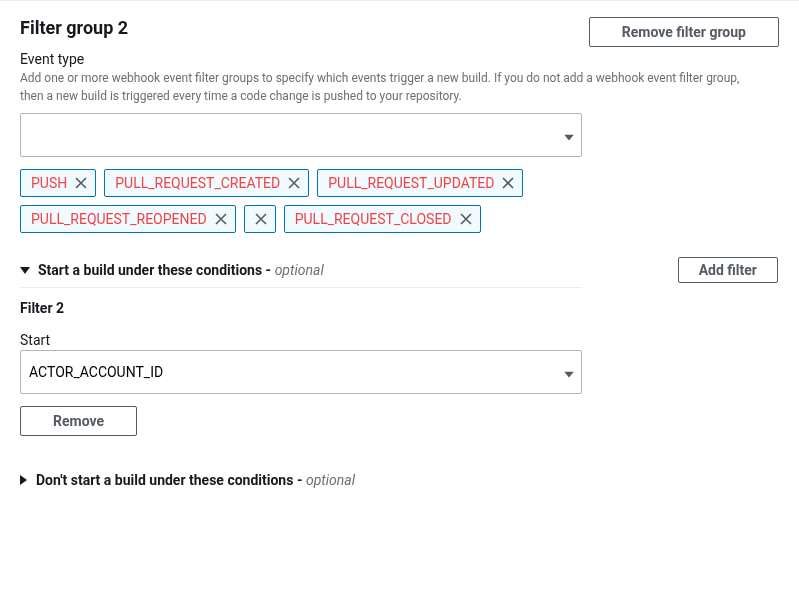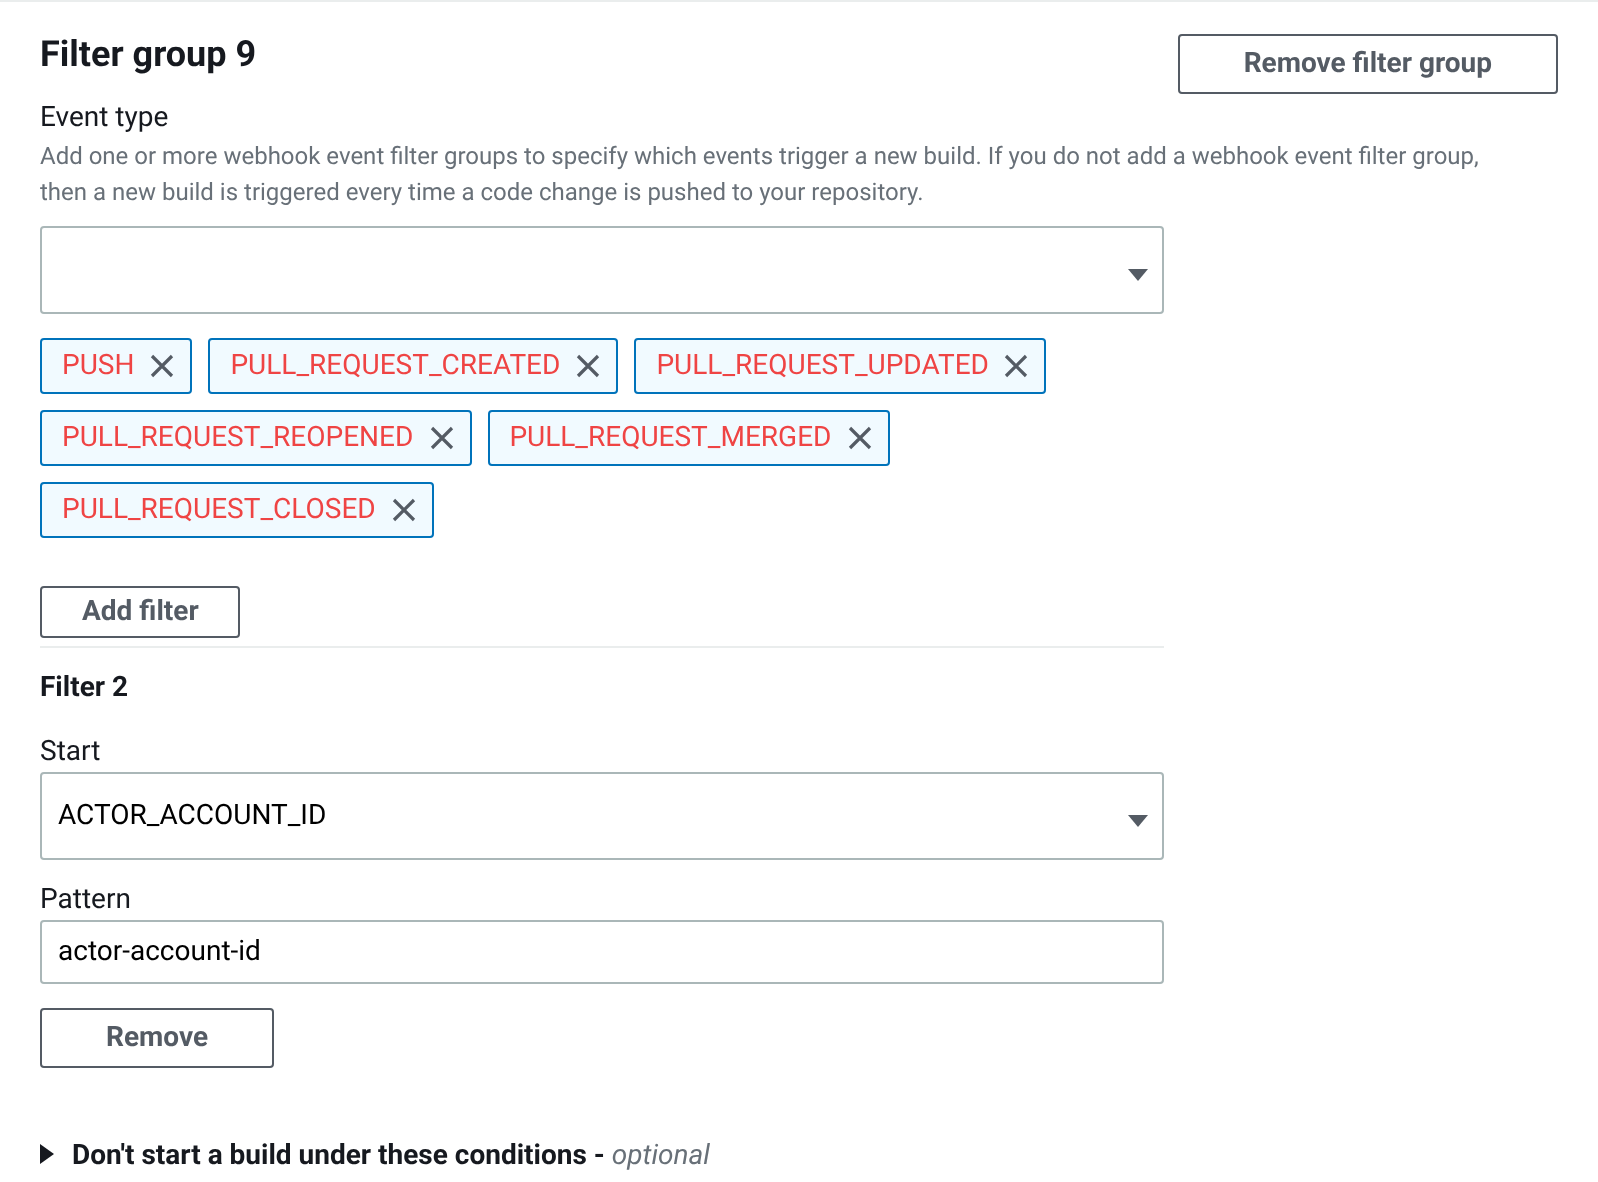--- a/index.html
+++ b/index.html
@@ -159,21 +159,21 @@
     .caret-icon {
       display: inline-block;
     }
   </style>
 </head>
 <body>
 
 <div class="container">
 
   <div class="header-row">
-    <h2 class="page-title">Filter group 9</h2>
+    <h2 class="page-title">Filter group 2</h2>
     <button class="btn">Remove filter group</button>
   </div>
 
   <div class="form-field">
     <div class="field-label">Event type</div>
     <div class="description">Add one or more webhook event filter groups to specify which events trigger a new build. If you do not add a webhook event filter group, then a new build is triggered every time a code change is pushed to your repository.</div>
     <div class="select-wrap">
       <select class="select-input"></select>
       <span class="select-caret">
         <svg width="10" height="6" viewBox="0 0 10 6">
@@ -208,63 +208,70 @@
         </span>
         <span class="tag">
           <span>PULL_REQUEST_REOPENED</span>
           <span class="tag-close">
             <svg width="12" height="12" viewBox="0 0 12 12">
               <path d="M1 1 L11 11 M11 1 L1 11" stroke="#545b64" stroke-width="1.6" fill="none"></path>
             </svg>
           </span>
         </span>
         <span class="tag">
-          <span>PULL_REQUEST_MERGED</span>
           <span class="tag-close">
             <svg width="12" height="12" viewBox="0 0 12 12">
               <path d="M1 1 L11 11 M11 1 L1 11" stroke="#545b64" stroke-width="1.6" fill="none"></path>
             </svg>
           </span>
         </span>
         <span class="tag">
           <span>PULL_REQUEST_CLOSED</span>
           <span class="tag-close">
             <svg width="12" height="12" viewBox="0 0 12 12">
               <path d="M1 1 L11 11 M11 1 L1 11" stroke="#545b64" stroke-width="1.6" fill="none"></path>
             </svg>
           </span>
         </span>
       </div>
   </div>
 
   <div class="section-row">
+    <div class="expander-title">
+      <span class="caret-icon">
+        <svg width="10" height="8" viewBox="0 0 10 8">
+            <path d="M0 0 L5 7 L10 0 Z" fill="#16191f"></path>
+          </svg>
+      </span>
+      <span>
+        <span>Start a build under these conditions</span>
+        <span class="hyphen">-</span>
+        <span class="optional">optional</span>
+      </span>
+    </div>
     <button class="btn btn-small">Add filter</button>
   </div>
   <hr class="section-divider">
 
   <div class="sub-title">Filter 2</div>
 
   <div class="form-field">
     <div class="field-label">Start</div>
     <div class="select-wrap" style="margin-bottom:0">
       <select class="select-input">
         <option>ACTOR_ACCOUNT_ID</option>
       </select>
       <span class="select-caret">
         <svg width="10" height="6" viewBox="0 0 10 6">
             <path d="M0 0 L5 6 L10 0 Z" fill="#545b64"></path>
           </svg>
       </span>
     </div>
   </div>
 
-  <div class="form-field">
-    <div class="field-label">Pattern</div>
-    <input type="text" class="text-input" value="actor-account-id" style="">
-  </div>
 
   <div class="remove-row">
     <button class="btn">Remove</button>
   </div>
 
   <div class="section-row" style="width:562px">
     <div class="expander-title">
       <span class="caret-icon">
         <svg width="8" height="10" viewBox="0 0 8 10">
             <path d="M0 0 L7 5 L0 10 Z" fill="#16191f"></path>

